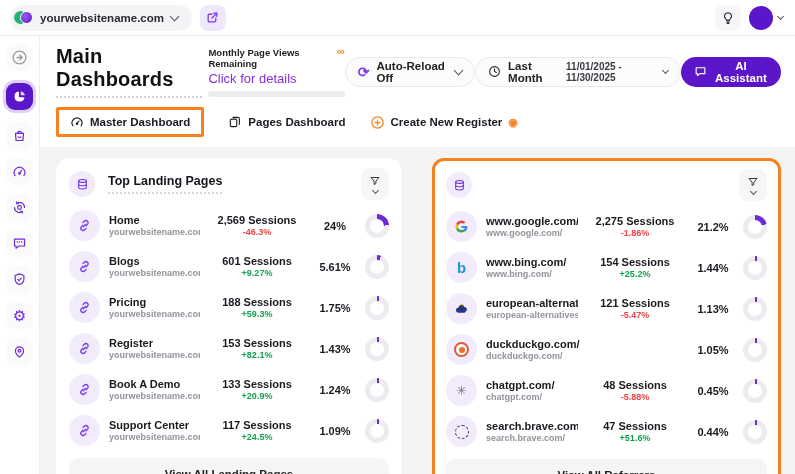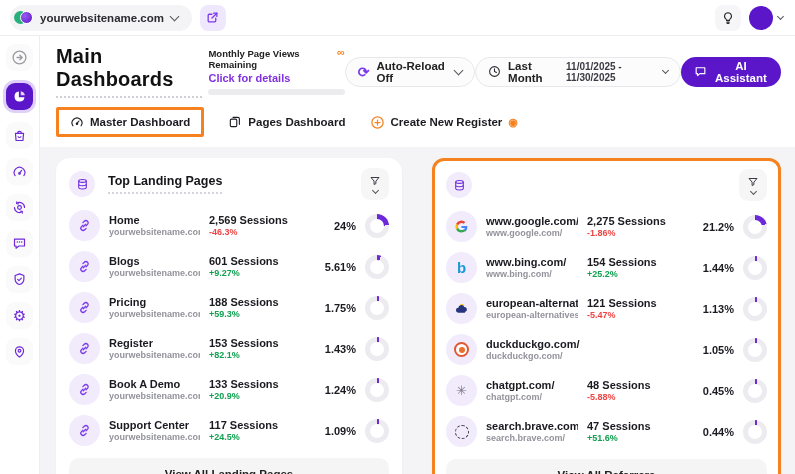--- a/index.html
+++ b/index.html
@@ -36,21 +36,21 @@
   .main{flex:1;display:flex;flex-direction:column;min-width:0;}
 
   
   .header{background:#fff;padding:9px 14px 0 16px;}
   .h-row1{display:flex;align-items:center;gap:0;}
   .page-title{font-size:20px;font-weight:800;color:#111;letter-spacing:.2px;border-bottom:2px dotted #cfcfd6;padding-bottom:5px;}
   .quota{width:158px;margin-left:6px;}
   .quota-top{display:flex;align-items:flex-start;}
   .quota-label{font-size:9.5px;font-weight:800;color:#222;}
   .quota-inf{margin-left:auto;color:var(--orange);font-size:11px;font-weight:800;line-height:9px;}
-  .quota-link{font-size:11px;font-weight:700;color:#8330e0;margin-top:2px;cursor:pointer;}
+  .quota-link{font-size:13px;font-weight:400;color:#8330e0;margin-top:2px;cursor:pointer;}
   .quota-bar{margin-top:5px;height:6px;border-radius:3px;background:#ececee;}
   .h-spacer{flex:1;}
   .hpill{height:30px;border:1px solid var(--line);background:#fcfcfd;border-radius:16px;display:flex;align-items:center;gap:7px;padding:0 12px;cursor:pointer;}
   .hpill .lbl{font-size:11.5px;font-weight:800;color:#222;}
   .hpill .dates{font-size:10px;font-weight:600;color:#3a3a42;}
   .refresh-glyph{color:var(--purple-mid);font-size:14px;font-weight:700;line-height:1;}
   .ai-btn{height:30px;border-radius:16px;background:var(--purple-deep);color:#fff;display:flex;align-items:center;gap:7px;padding:0 13px;font-size:11.5px;font-weight:800;cursor:pointer;border:none;}
   .h-row2{display:flex;align-items:center;gap:24px;margin-top:9px;padding-bottom:10px;}
   .tab{display:flex;align-items:center;gap:6px;font-size:11.5px;font-weight:800;color:#1b1b22;cursor:pointer;}
   .tab.boxed{border:3px solid var(--orange);border-radius:2px;padding:5px 11px;background:#fff;}
@@ -66,25 +66,25 @@
   .card-head-ic{width:26px;height:26px;border-radius:50%;background:var(--purple-soft);display:flex;align-items:center;justify-content:center;flex:none;}
   .card-title{font-size:12.5px;font-weight:800;color:#15151b;border-bottom:2px dotted #d4d4da;padding-bottom:4px;}
   .card-head .sp{flex:1;}
   .filter-btn{width:28px;height:32px;border-radius:9px;background:#f6f6f7;display:flex;flex-direction:column;align-items:center;justify-content:center;gap:2px;cursor:pointer;}
   .rows{display:flex;flex-direction:column;}
   .row{height:41px;display:flex;align-items:center;gap:9px;}
   .r-icon{width:31px;height:31px;border-radius:50%;background:var(--purple-soft);display:flex;align-items:center;justify-content:center;flex:none;}
   .r-text{flex:1;min-width:0;}
   .r-name{font-size:11px;font-weight:800;color:#1a1a21;white-space:nowrap;overflow:hidden;}
   .r-url{font-size:9px;font-weight:600;color:var(--muted);margin-top:1px;white-space:nowrap;overflow:hidden;}
-  .r-sess{width:96px;text-align:left;flex:none;}
+  .r-sess{width:96px;text-align:center;flex:none;}
   .r-sessions{font-size:11px;font-weight:800;color:#1a1a21;}
   .r-change{font-size:9px;font-weight:800;margin-top:1px;}
   .r-change.pos{color:var(--green);} .r-change.neg{color:var(--red);}
-  .r-pct{width:42px;text-align:right;font-size:11px;font-weight:800;color:#1a1a21;flex:none;}
+  .r-pct{width:42px;text-align:center;font-size:11px;font-weight:800;color:#1a1a21;flex:none;}
   .donut{width:24px;height:24px;border-radius:50%;position:relative;flex:none;}
   .donut::after{content:"";position:absolute;inset:5px;border-radius:50%;background:#fff;}
   .card-foot{margin-top:7px;height:32px;border-radius:10px;background:#f5f5f6;display:flex;align-items:center;justify-content:center;font-size:11.5px;font-weight:700;color:#222;cursor:pointer;}
 
   
   .fav-bing{font-size:15px;font-weight:800;color:#1a9bd7;line-height:1;}
   .fav-gpt{font-size:13px;color:#7a7a84;line-height:1;}
   .fav-ddg{width:15px;height:15px;border-radius:50%;border:2.5px solid #de5833;background:#fff;display:flex;align-items:center;justify-content:center;}
   .fav-ddg i{width:6px;height:6px;border-radius:50%;background:#e97129;}
   .fav-brave{width:14px;height:14px;border-radius:50%;border:1.6px dashed #3a3a42;}

